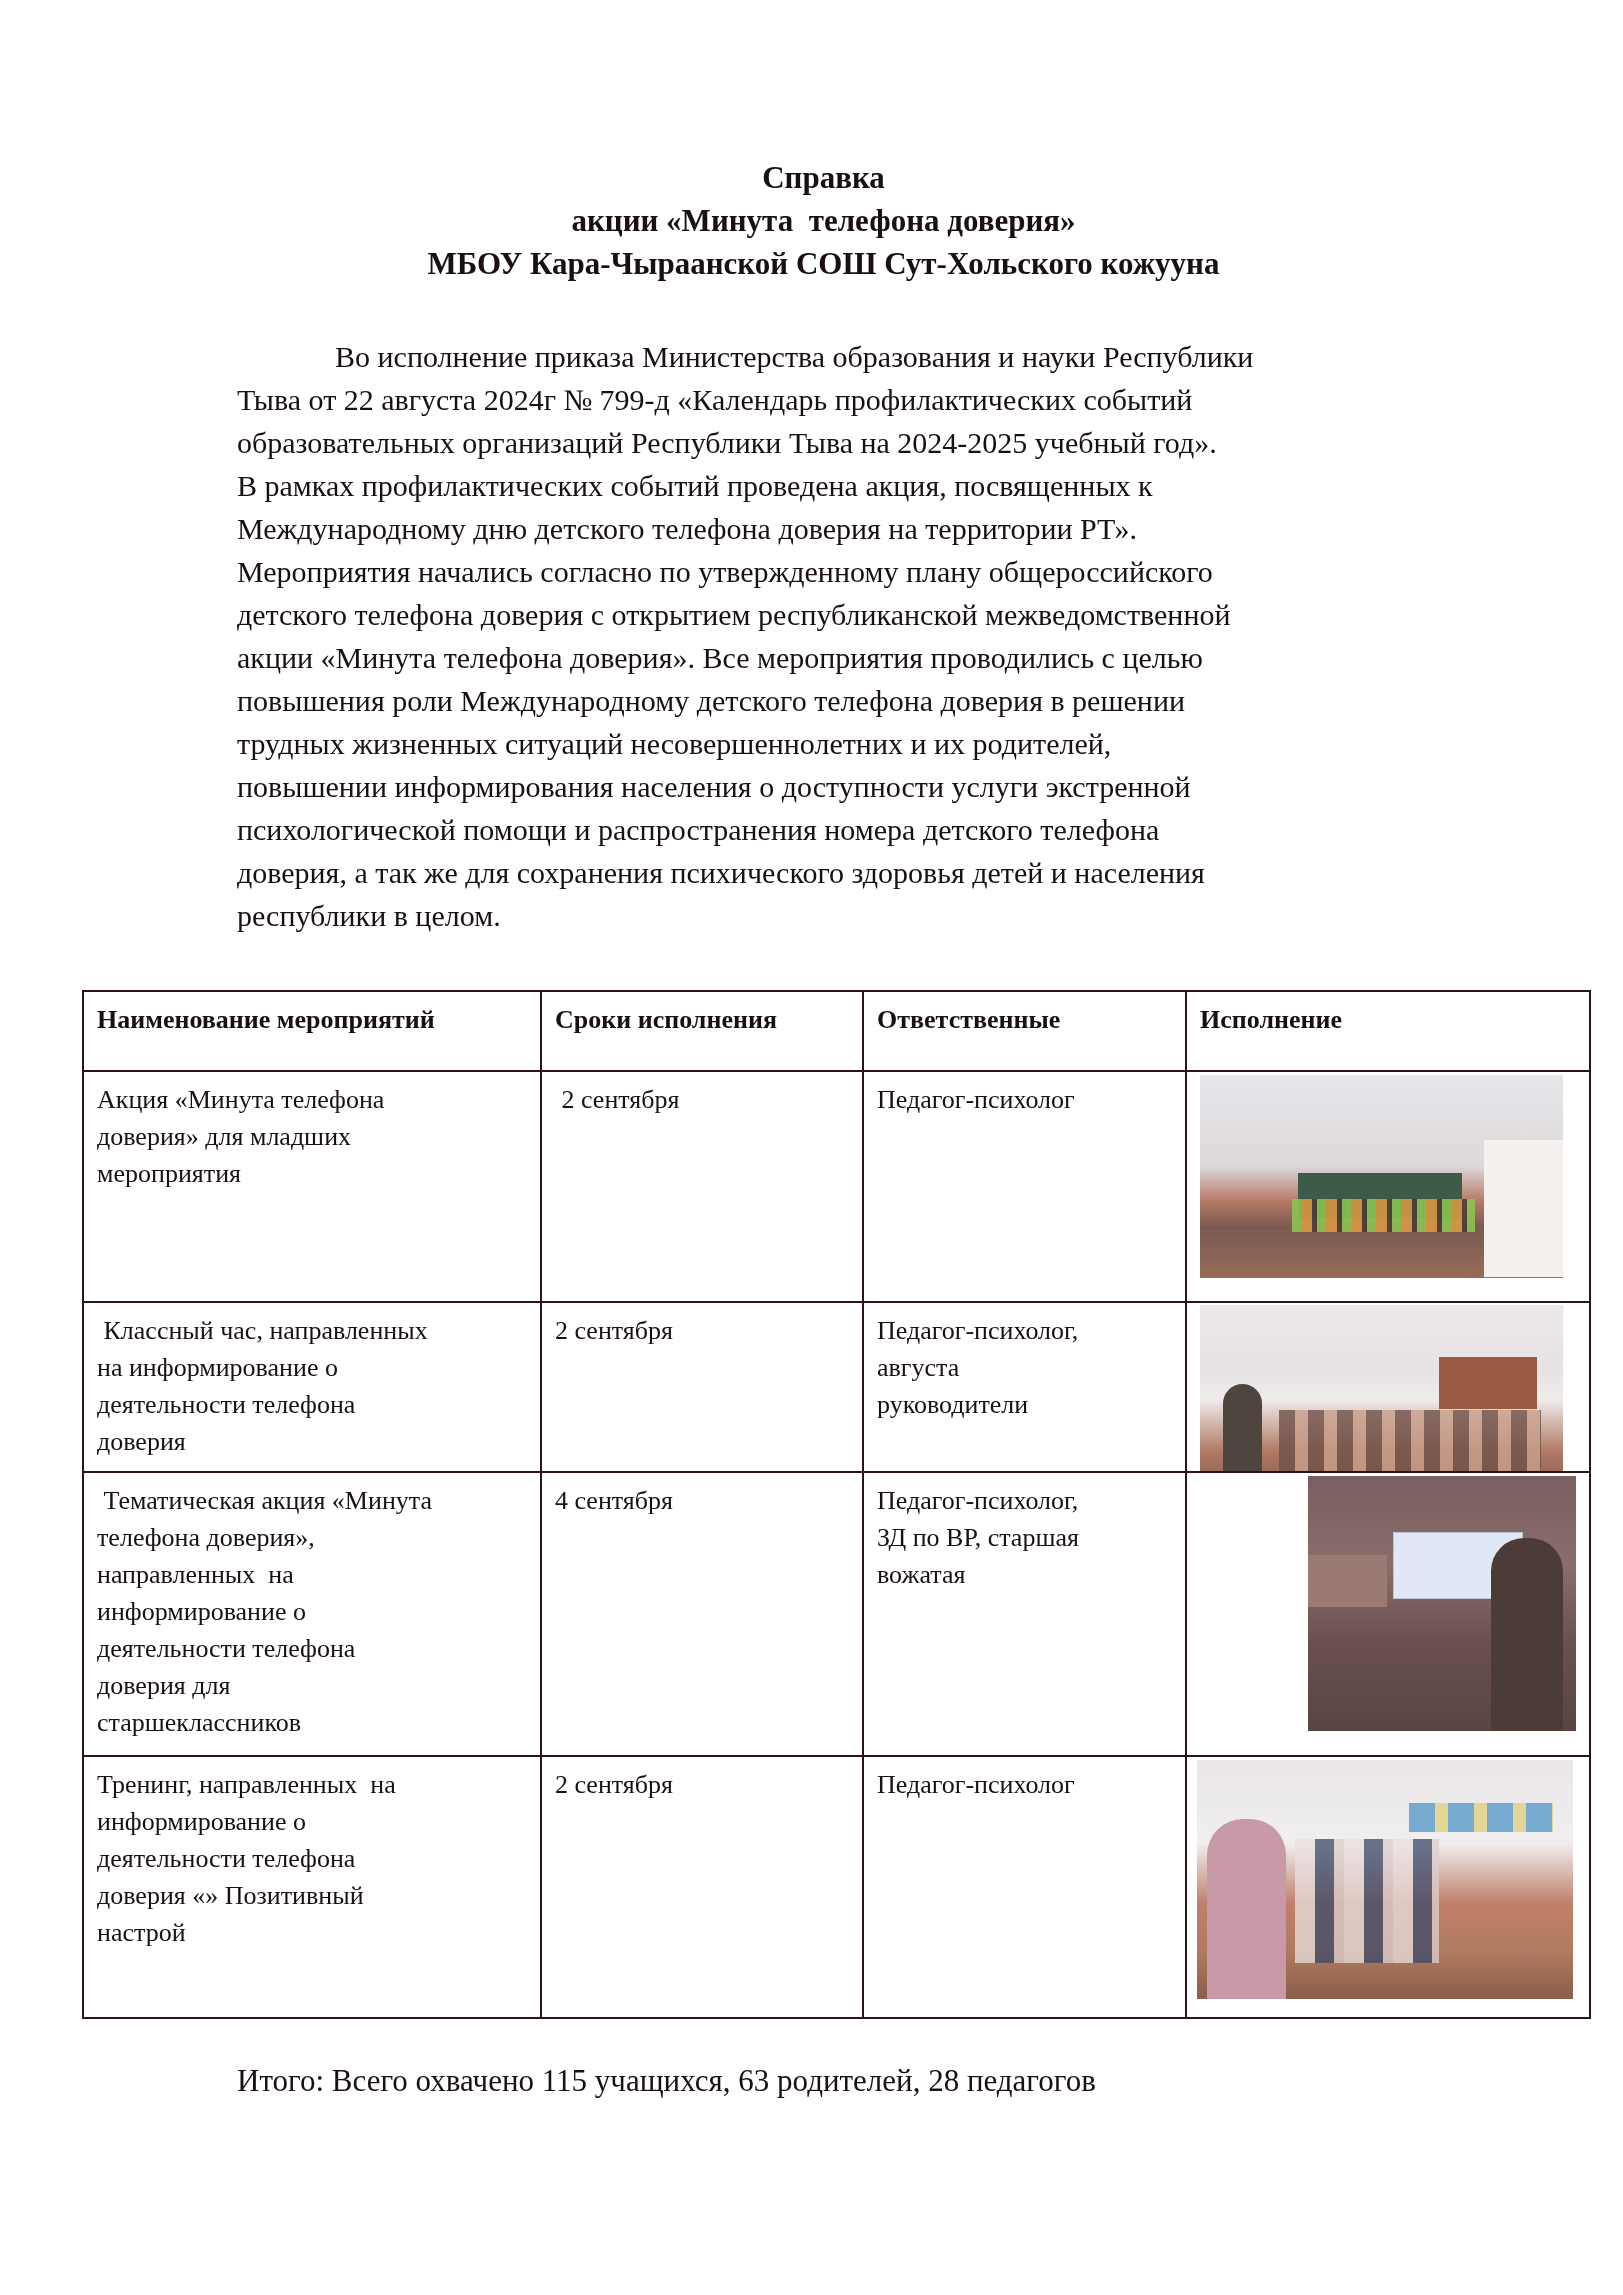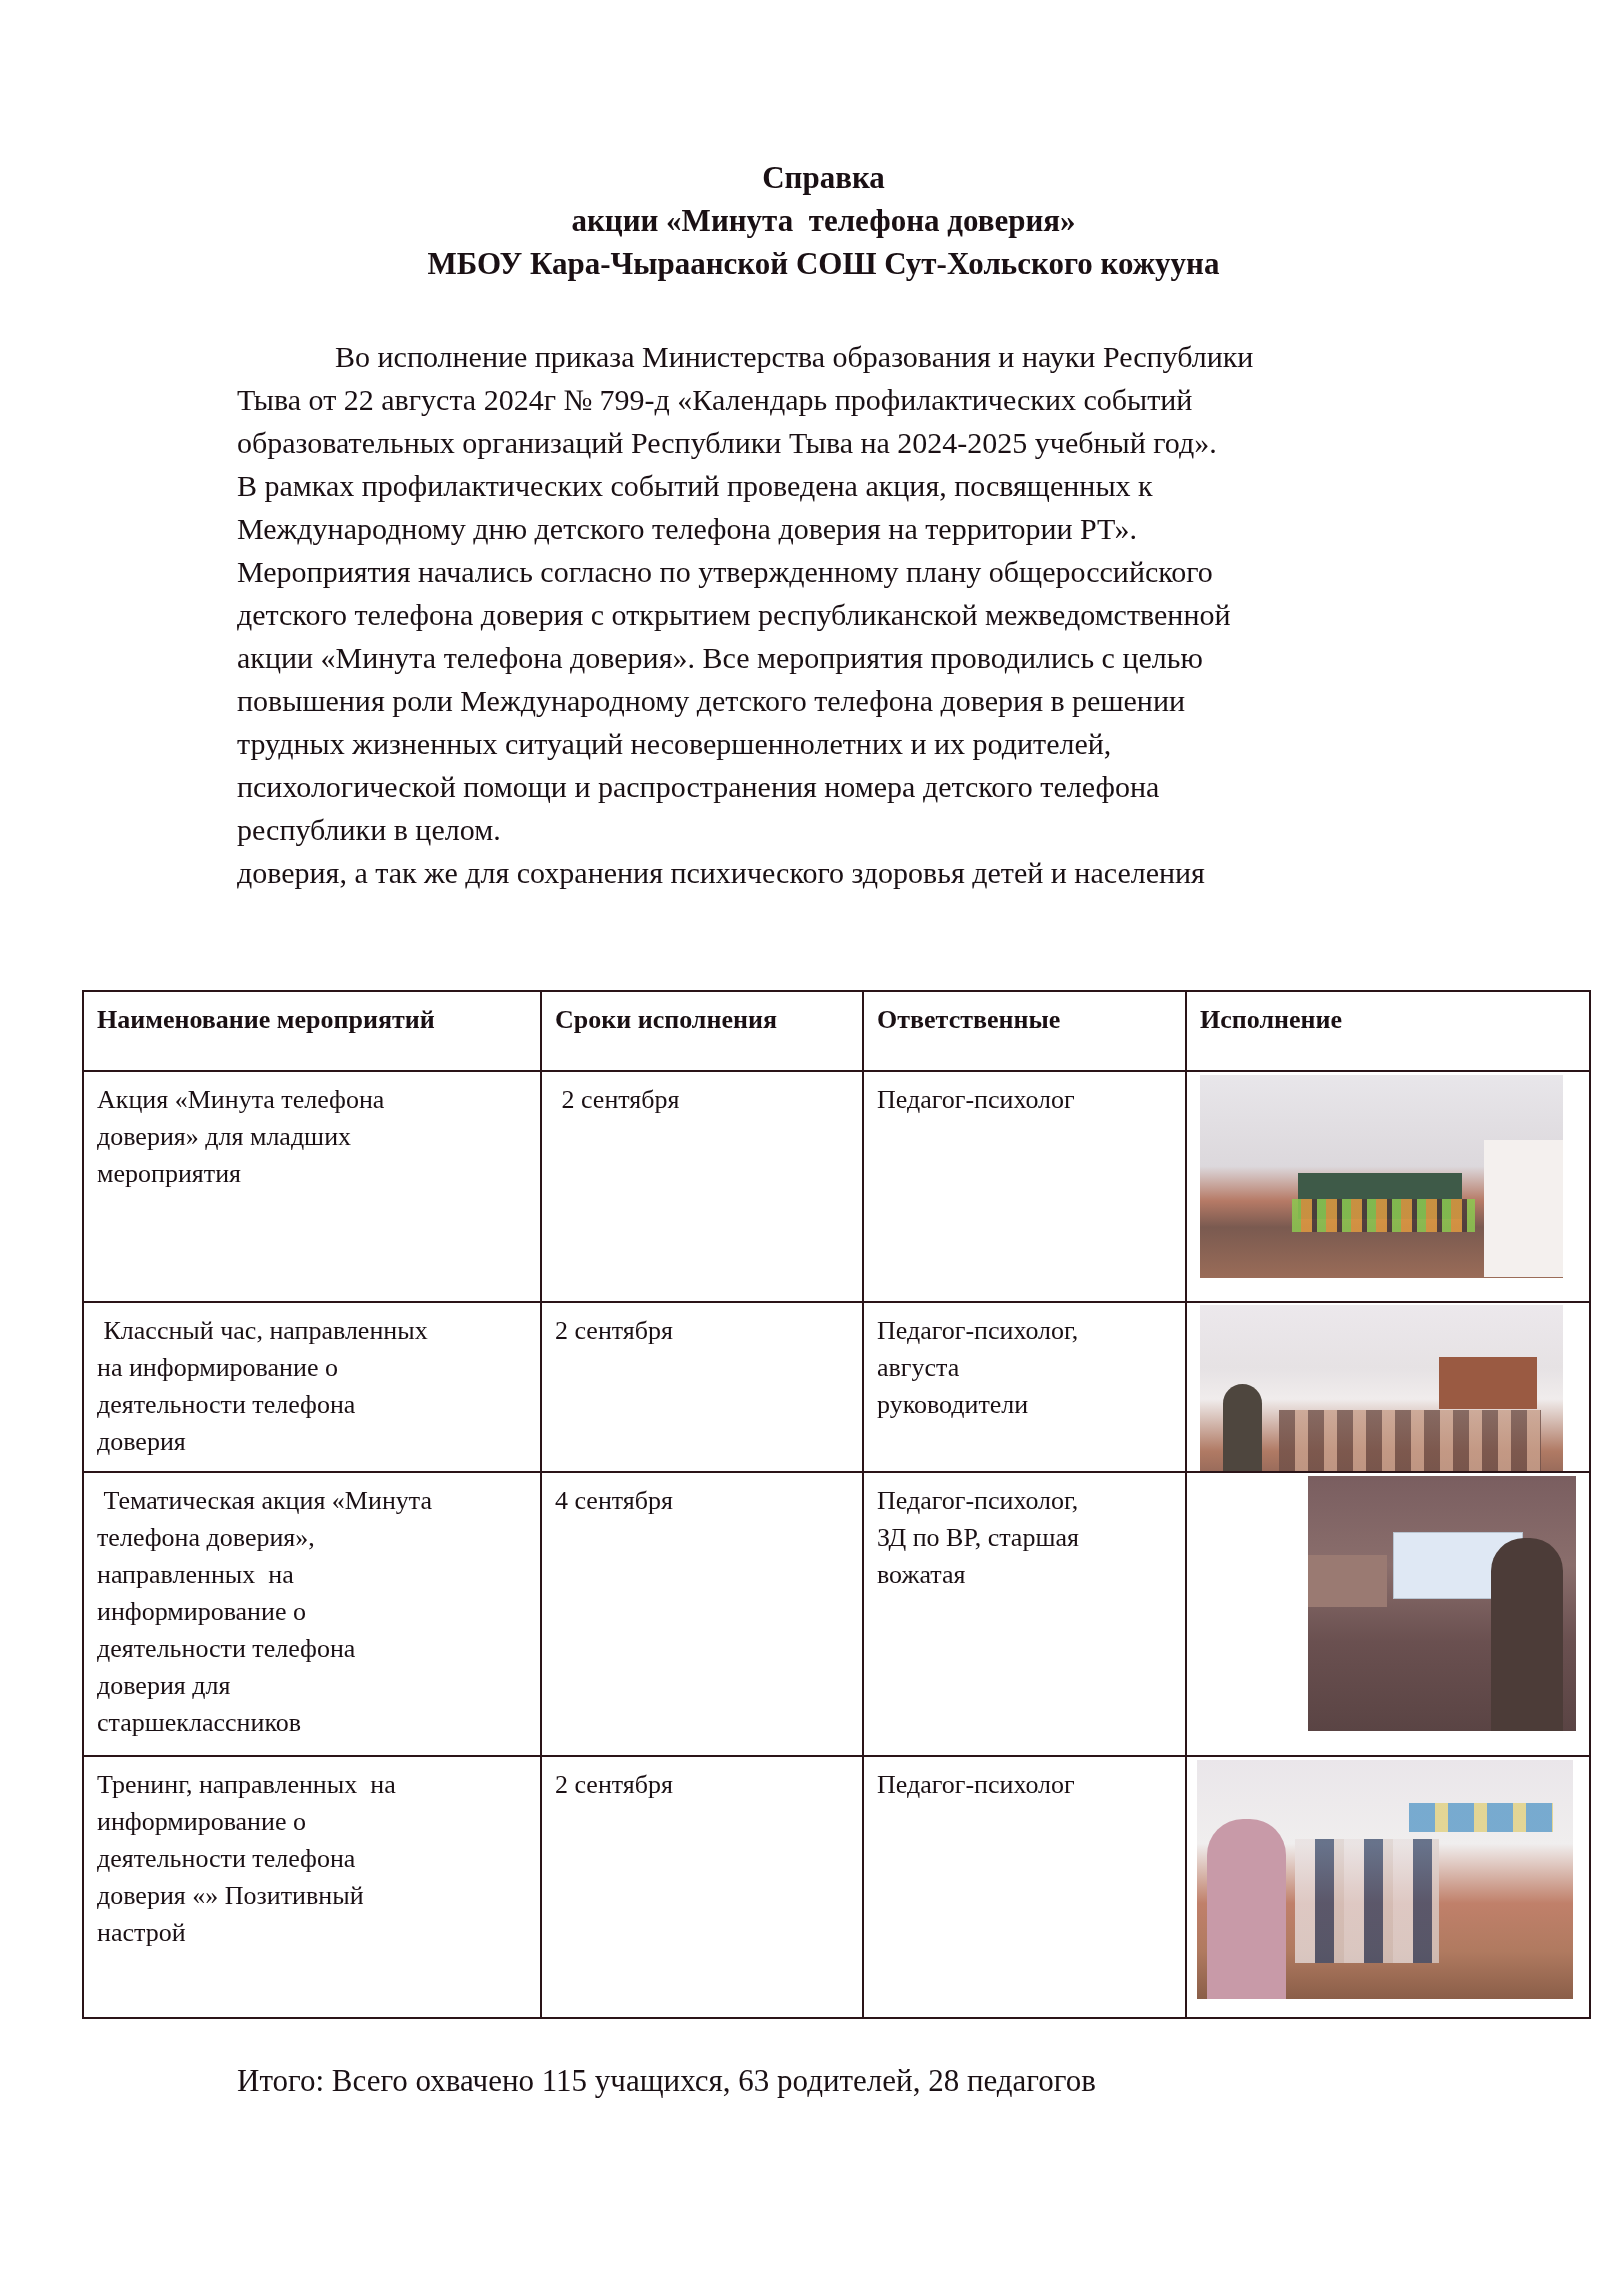--- a/index.html
+++ b/index.html
@@ -85,23 +85,24 @@
   <span class="line indent">Во исполнение приказа Министерства образования и науки Республики</span>
   <span class="line">Тыва от 22 августа 2024г № 799-д  «Календарь профилактических событий</span>
   <span class="line">образовательных организаций Республики Тыва на 2024-2025 учебный год».</span>
   <span class="line">В рамках  профилактических событий  проведена  акция, посвященных к</span>
   <span class="line">Международному дню детского телефона доверия на территории РТ».</span>
   <span class="line">Мероприятия начались согласно по утвержденному плану общероссийского</span>
   <span class="line">детского телефона доверия с открытием республиканской межведомственной</span>
   <span class="line">акции «Минута телефона доверия». Все мероприятия проводились с целью</span>
   <span class="line">повышения роли Международному детского телефона доверия в решении</span>
   <span class="line">трудных жизненных ситуаций несовершеннолетних и их родителей,</span>
+  <span class="line">повышении информирования населения о доступности услуги экстренной</span>
   <span class="line">психологической помощи и распространения номера детского телефона</span>
+  <span class="line">доверия, а так же для сохранения психического здоровья детей и населения</span>
   <span class="line">республики в целом.</span>
-  <span class="line">доверия, а так же для сохранения психического здоровья детей и населения</span>
 </div>
 
 <table class="report">
   <colgroup>
     <col style="width:458px">
       <col style="width:322px">
       <col style="width:323px">
       <col style="width:404px">
   </colgroup>
   <thead>

